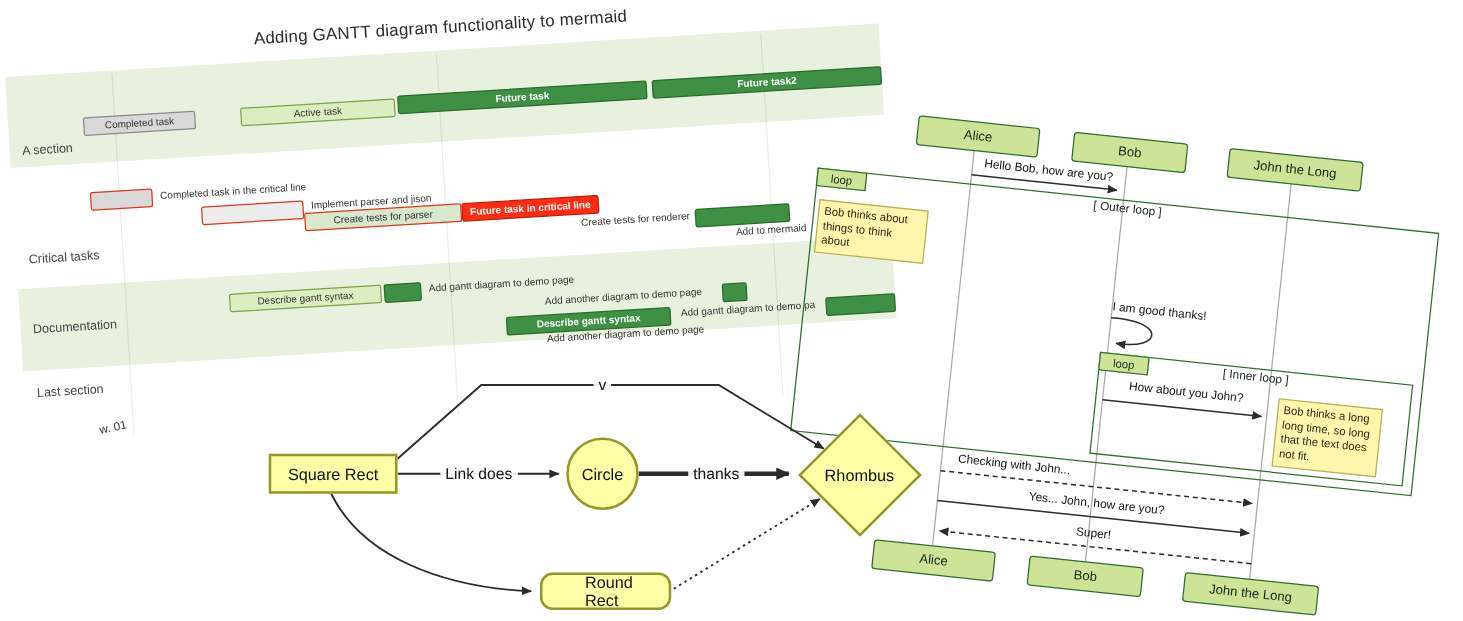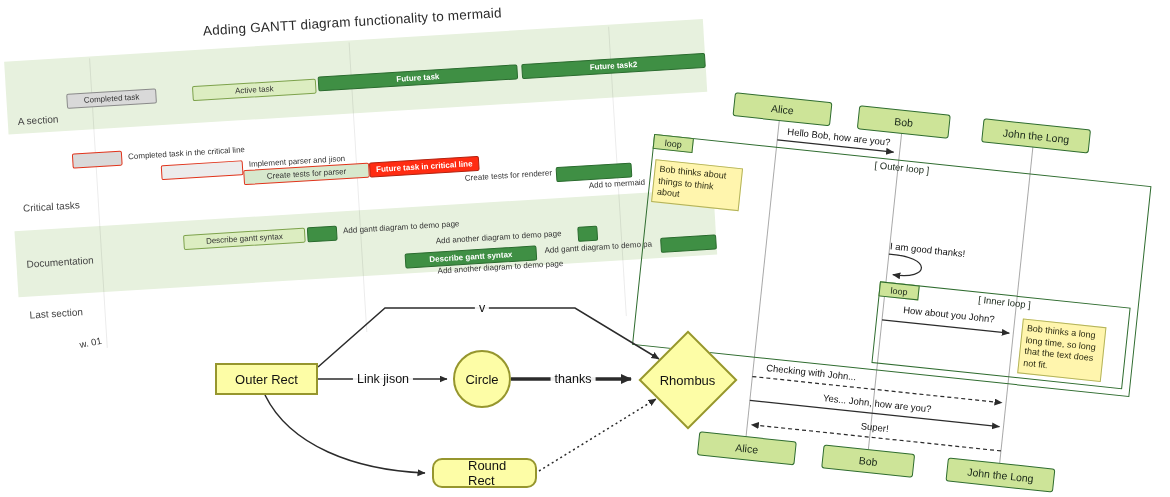--- a/index.html
+++ b/index.html
@@ -175,25 +175,25 @@
           <path d="M0,0 L11,5 L0,10 Z" fill="#2b2b2b"></path>
         </marker>
       </defs>
       <path class="fedge" d="M123,79 L190,20 L380,20 L464,71" marker-end="url(#flowArrow)"></path>
       <line class="fedge" x1="123" y1="91" x2="252" y2="91" marker-end="url(#flowArrow)"></line>
       <line class="fedge" x1="316" y1="91" x2="436" y2="91" style="stroke-width:3.5" marker-end="url(#flowArrowBig)"></line>
       <path class="fedge" d="M70,107 C95,158 160,182 230,185" marker-end="url(#flowArrow)"></path>
       <path class="fedge" d="M344,183 L461,111" style="stroke-dasharray:2 3" marker-end="url(#flowArrow)"></path>
     </svg>
 
-    <div class="f-node" style="left:20px;top:75px;width:103px;height:32px">Outer Rect</div>
+    <div class="f-node" style="left:20px;top:75px;width:103px;height:32px">Square Rect</div>
     <div class="f-node f-circle" style="left:258px;top:62px;width:58px;height:58px">Circle</div>
     <div class="f-node f-rhombus" style="left:458px;top:57px;width:70px;height:70px">
         <span class="rh-label">Rhombus</span>
       </div>
     <div class="f-node f-round" style="left:237px;top:170px;width:105px;height:30px">Round Rect</div>
 
-    <div class="f-label" style="left:188px;top:91px">Link jison</div>
+    <div class="f-label" style="left:188px;top:91px">Link does</div>
     <div class="f-label" style="left:378px;top:91px">thanks</div>
     <div class="f-label" style="left:287px;top:20px">v</div>
   </section>
 
 </div>
 
 </body></html>

